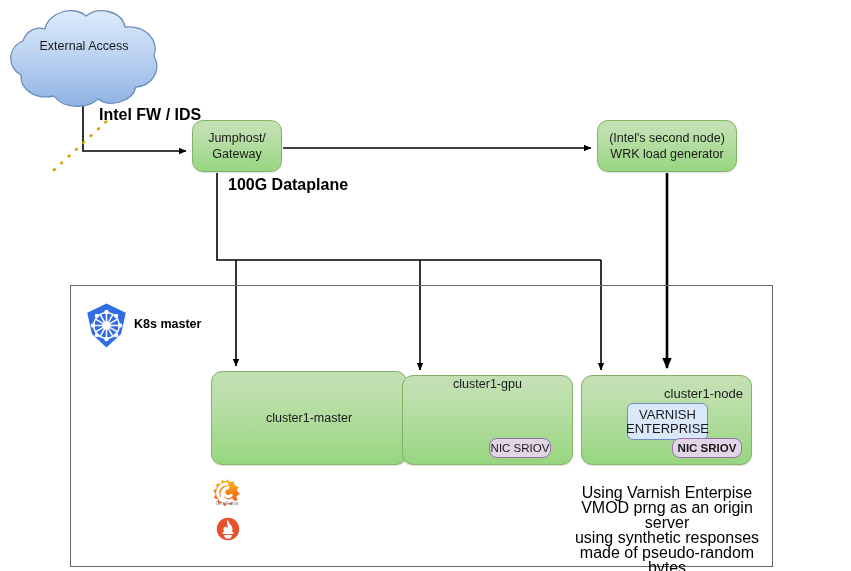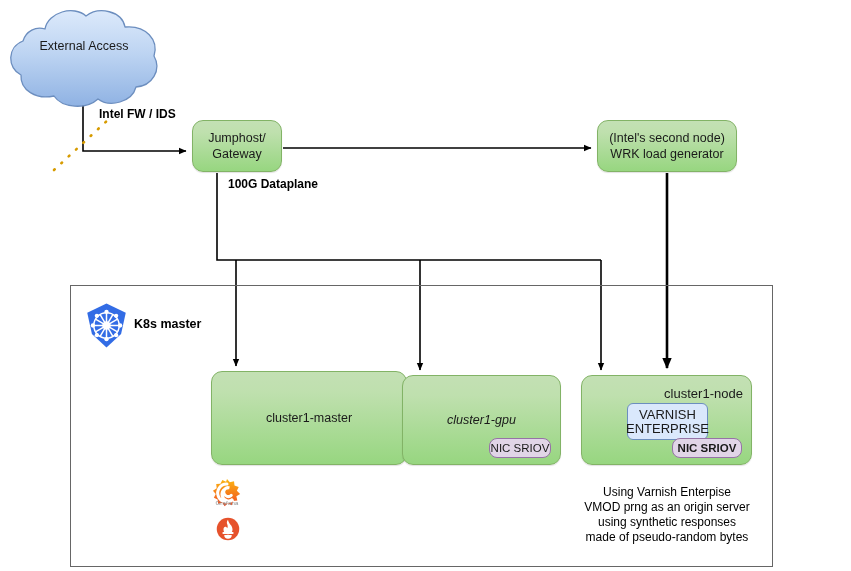--- a/index.html
+++ b/index.html
@@ -57,22 +57,22 @@
   }
   #box-wrk {
     left: 597px; top: 120px; width: 140px; height: 52px;
     display: flex; align-items: center; justify-content: center;
   }
   #box-cluster1-master {
     left: 211px; top: 371px; width: 196px; height: 94px;
     display: flex; align-items: center; justify-content: center;
   }
   #box-cluster1-gpu {
-    left: 402px; top: 375px; width: 159px; height: 90px;
-    display: flex; align-items: center; justify-content: center; font-style: italic;
+    left: 402px; top: 375px; width: 171px; height: 90px;
+    display: flex; justify-content: center;
   }
   #box-cluster1-node {
     left: 581px; top: 375px; width: 171px; height: 90px;
   }
   #cluster1-node-label {
     position: absolute;
     left: 0; top: 10px; width: 171px;
     text-align: center;
     font-size: 13px; color: #1a1a1a; padding-left: 36px;
   }
@@ -114,21 +114,21 @@
     box-sizing: border-box;
   }
   #k8s-logo { left: 83px; top: 302px; width: 47px; height: 47px; }
   #k8s-label {
     left: 134px; top: 317px;
     font-size: 12.5px; font-weight: bold; color: #000000;
   }
 
   
   .lbl {
-    font-size: 12px;
+    font-size: 16px;
     color: #000000;
     line-height: 15px;
     white-space: pre-line;
   }
   .bold { font-weight: bold; }
 
   #lbl-intel-fw  { left: 99px;  top: 107px; }
   #lbl-dataplane { left: 228px; top: 177px; }
   #lbl-loadtest  { left: 673px; top: 220px; }
   #lbl-varnish-note {

